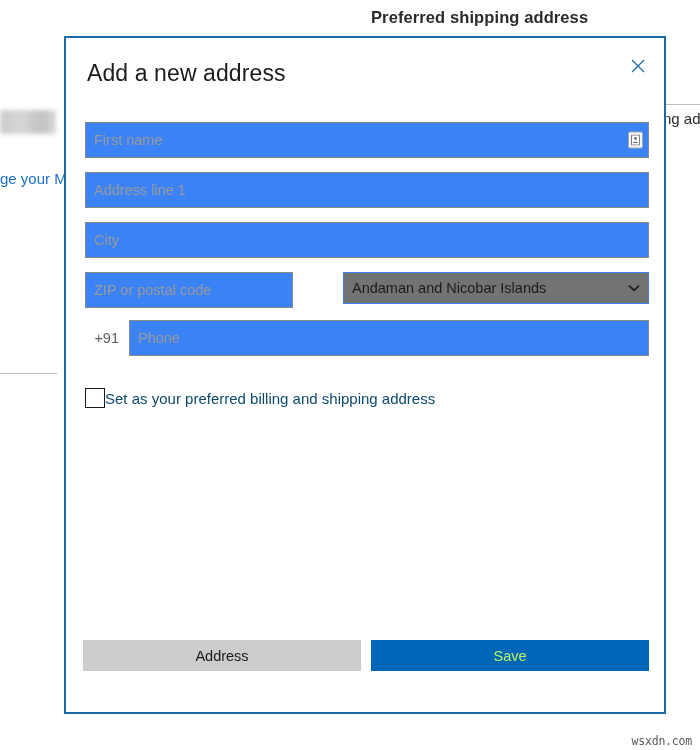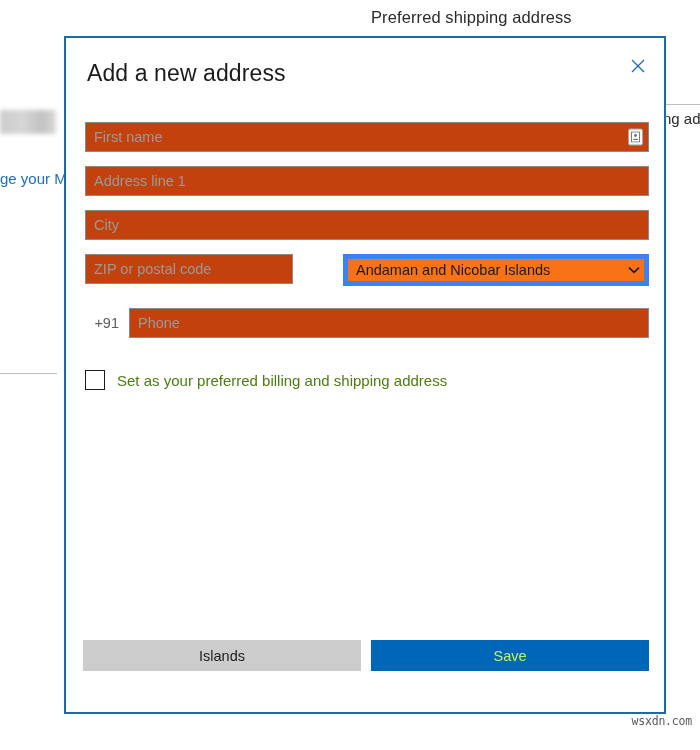--- a/index.html
+++ b/index.html
@@ -19,20 +19,21 @@
   }
 
   
   .bg-title {
     position: absolute;
     left: 371px; top: 8px;
     font-size: 16.5px;
     color: #2b2b2b;
     white-space: nowrap;
     letter-spacing: 0.1px;
+    font-weight: bold;
   }
   .bg-divider-left {
     position: absolute;
     left: 0px; top: 373px;
     width: 57px; height: 1px;
     background: #bdbdbd;
   }
   .bg-divider-right {
     position: absolute;
     left: 659px; top: 104px;
@@ -75,21 +76,21 @@
     background: linear-gradient(135deg, #9fd4ef 0%, #c9e7f6 55%, #e7f4fb 100%);
     clip-path: polygon(0 0, 100% 0, 50% 100%);
   }
   .bg-watermark .wm-text {
     font-size: 16px;
     color: #b9c0c6;
     white-space: nowrap;
   }
   .footer-credit {
     position: absolute;
-    right: 8px; bottom: 22px;
+    right: 8px; bottom: 2px;
     font-size: 11.5px;
     color: #5a5a5a;
     font-family: "DejaVu Sans Mono", monospace;
     letter-spacing: -0.2px;
   }
 
   
   .dialog {
     position: absolute;
     left: 64px; top: 36px;
@@ -121,23 +122,23 @@
   
   .form {
     position: absolute;
     left: 19px; top: 84px;
     width: 564px;
   }
   .field-row { position: relative; margin-bottom: 14px; }
 
   .txt {
     width: 100%;
-    height: 30px;
+    height: 36px;
     border: 1px solid #8a8a8a;
-    background: #c2410c;
+    background: #3b82f6;
     font-family: "Liberation Sans", sans-serif;
     font-size: 14.5px;
     color: #1b1b1b;
     padding: 0 8px;
     outline: none;
   }
   .txt::placeholder { color: #9a9a9a; opacity: 1; }
 
   .with-icon { padding-right: 34px; }
   .autofill-icon {
@@ -148,22 +149,22 @@
     border: 1px solid #a8a8a8;
     border-radius: 2px;
     background: #f4f4f4;
     display: flex; align-items: center; justify-content: center;
   }
   .autofill-icon svg { display: block; }
 
   .sel {
     width: 100%;
     height: 32px;
-    border: 5px solid #3b82f6;
-    background: #f97316;
+    border: 1px solid #3b82f6;
+    background: #737373;
     font-family: "Liberation Sans", sans-serif;
     font-size: 14.5px;
     color: #1b1b1b;
     padding: 0 26px 0 8px;
     outline: none;
     -webkit-appearance: none;
     -moz-appearance: none;
     appearance: none;
     cursor: pointer;
   }
@@ -186,21 +187,21 @@
     width: 208px;
   }
   .split-row .state-box {
     position: absolute; left: 258px; top: 0;
     width: 306px;
   }
 
   .phone-row {
     display: flex;
     align-items: center;
-    margin-top: 22px;
+    margin-top: 16px;
     margin-bottom: 14px;
   }
   .phone-code {
     width: 44px;
     text-align: right;
     padding-right: 10px;
     font-size: 14.5px;
     color: #5d5d5d;
   }
   .phone-input { flex: 1; }
@@ -211,23 +212,22 @@
     margin-top: 32px;
   }
   .checkbox {
     width: 20px; height: 20px;
     border: 1px solid #1b1b1b;
     background: #ffffff;
     cursor: pointer;
     flex: none;
   }
   .check-label {
-    margin-left: 12px;
     font-size: 15px;
-    color: #4d7c0f;
+    color: #0c4a6e;
   }
 
   .actions {
     position: absolute;
     left: 17px; top: 602px;
     width: 566px;
     display: flex;
     gap: 10px;
   }
   .btn {
@@ -329,18 +329,18 @@
       </div>
 
       <div class="check-row">
         <span class="checkbox"></span>
         <span class="check-label">Set as your preferred billing and shipping address</span>
       </div>
 
     </div>
 
     <div class="actions">
-      <button class="btn btn-cancel">Islands</button>
+      <button class="btn btn-cancel">Address</button>
       <button class="btn btn-save">Save</button>
     </div>
 
   </div>
 </div>
 
 </body></html>

